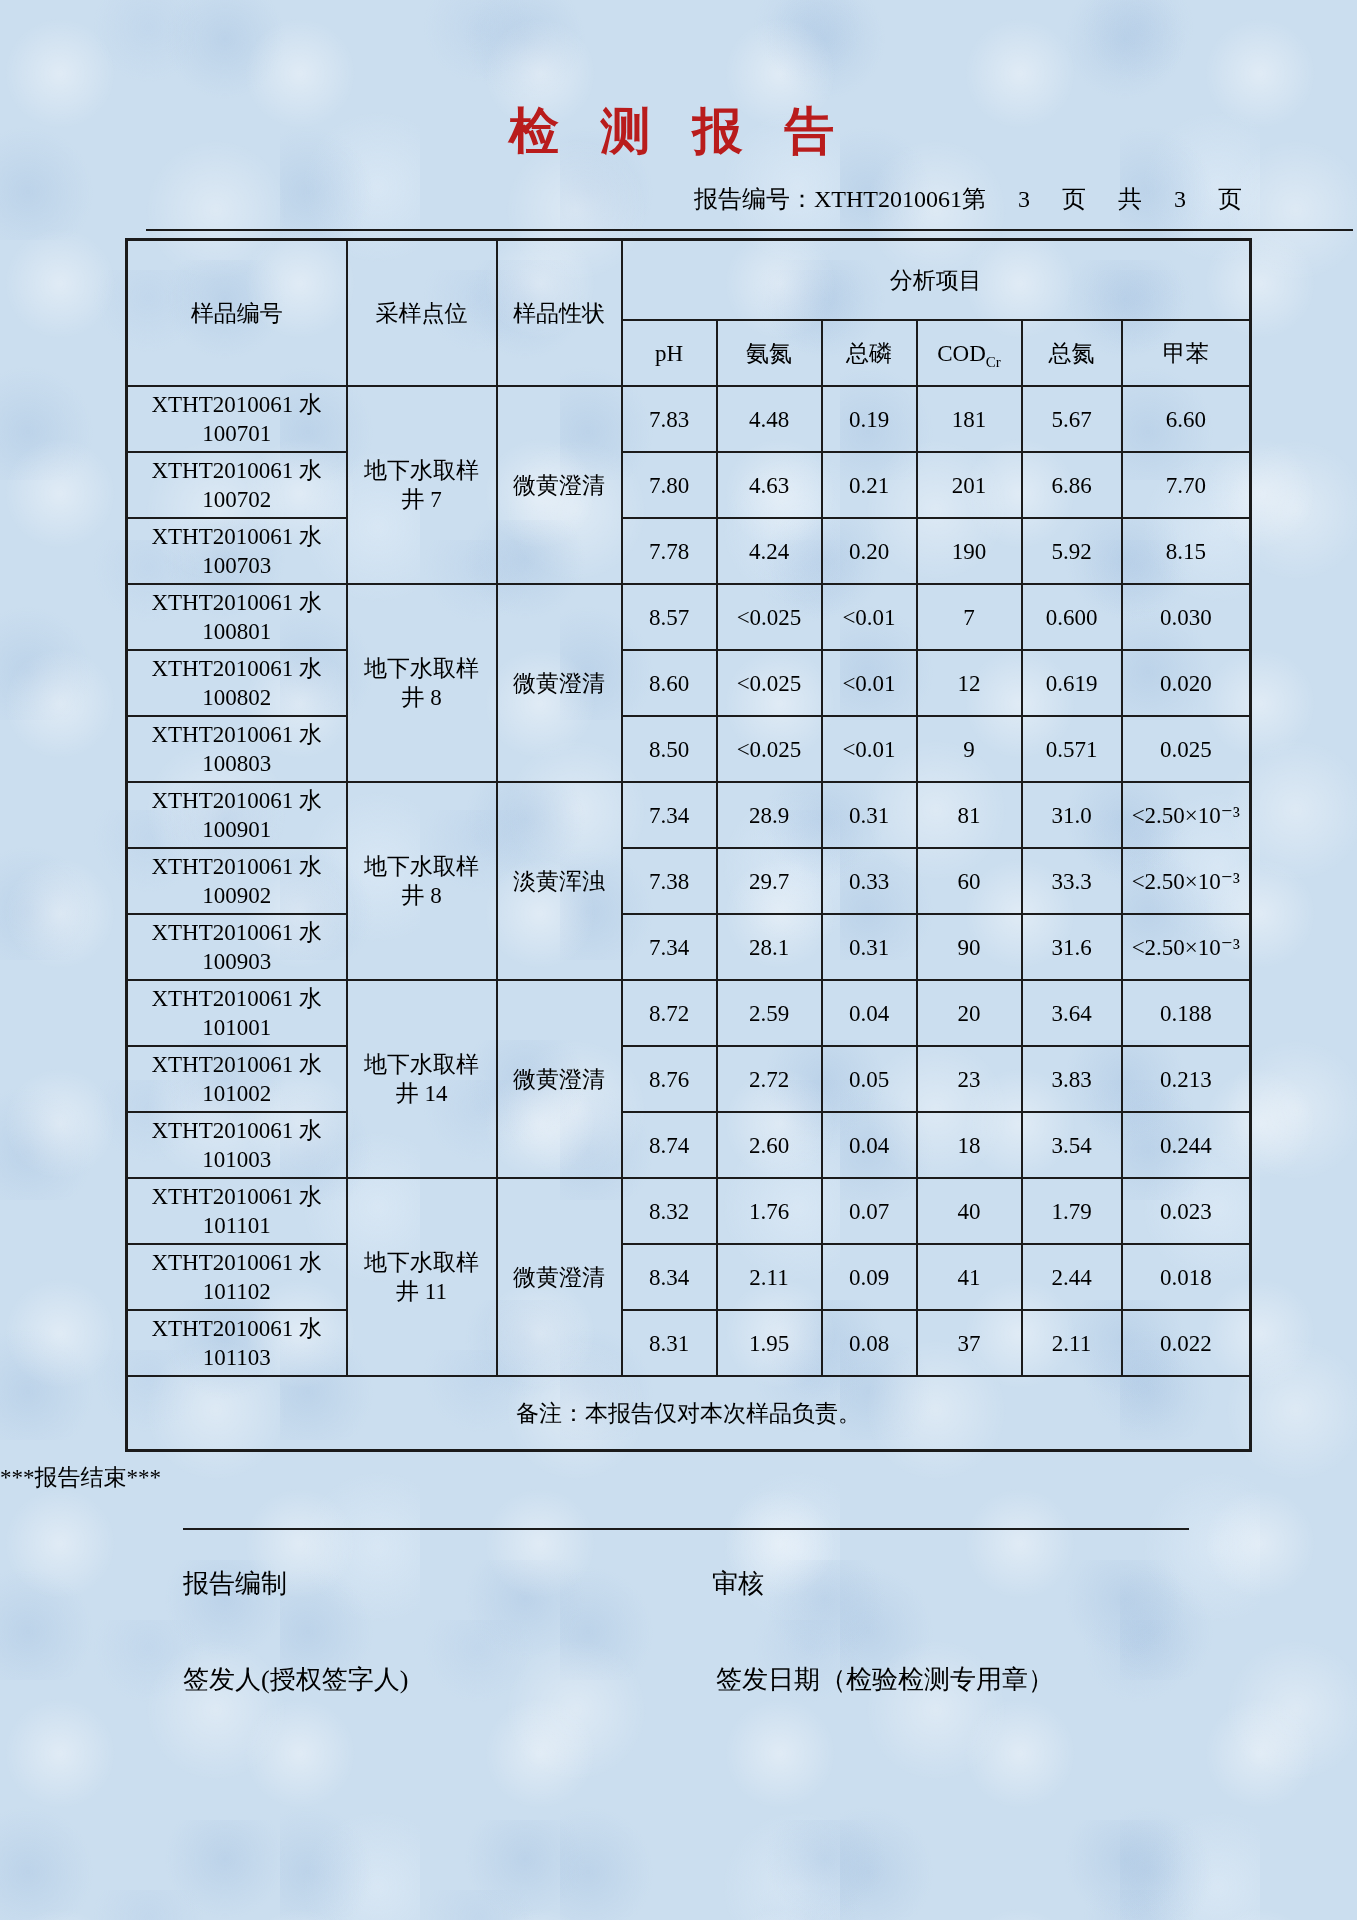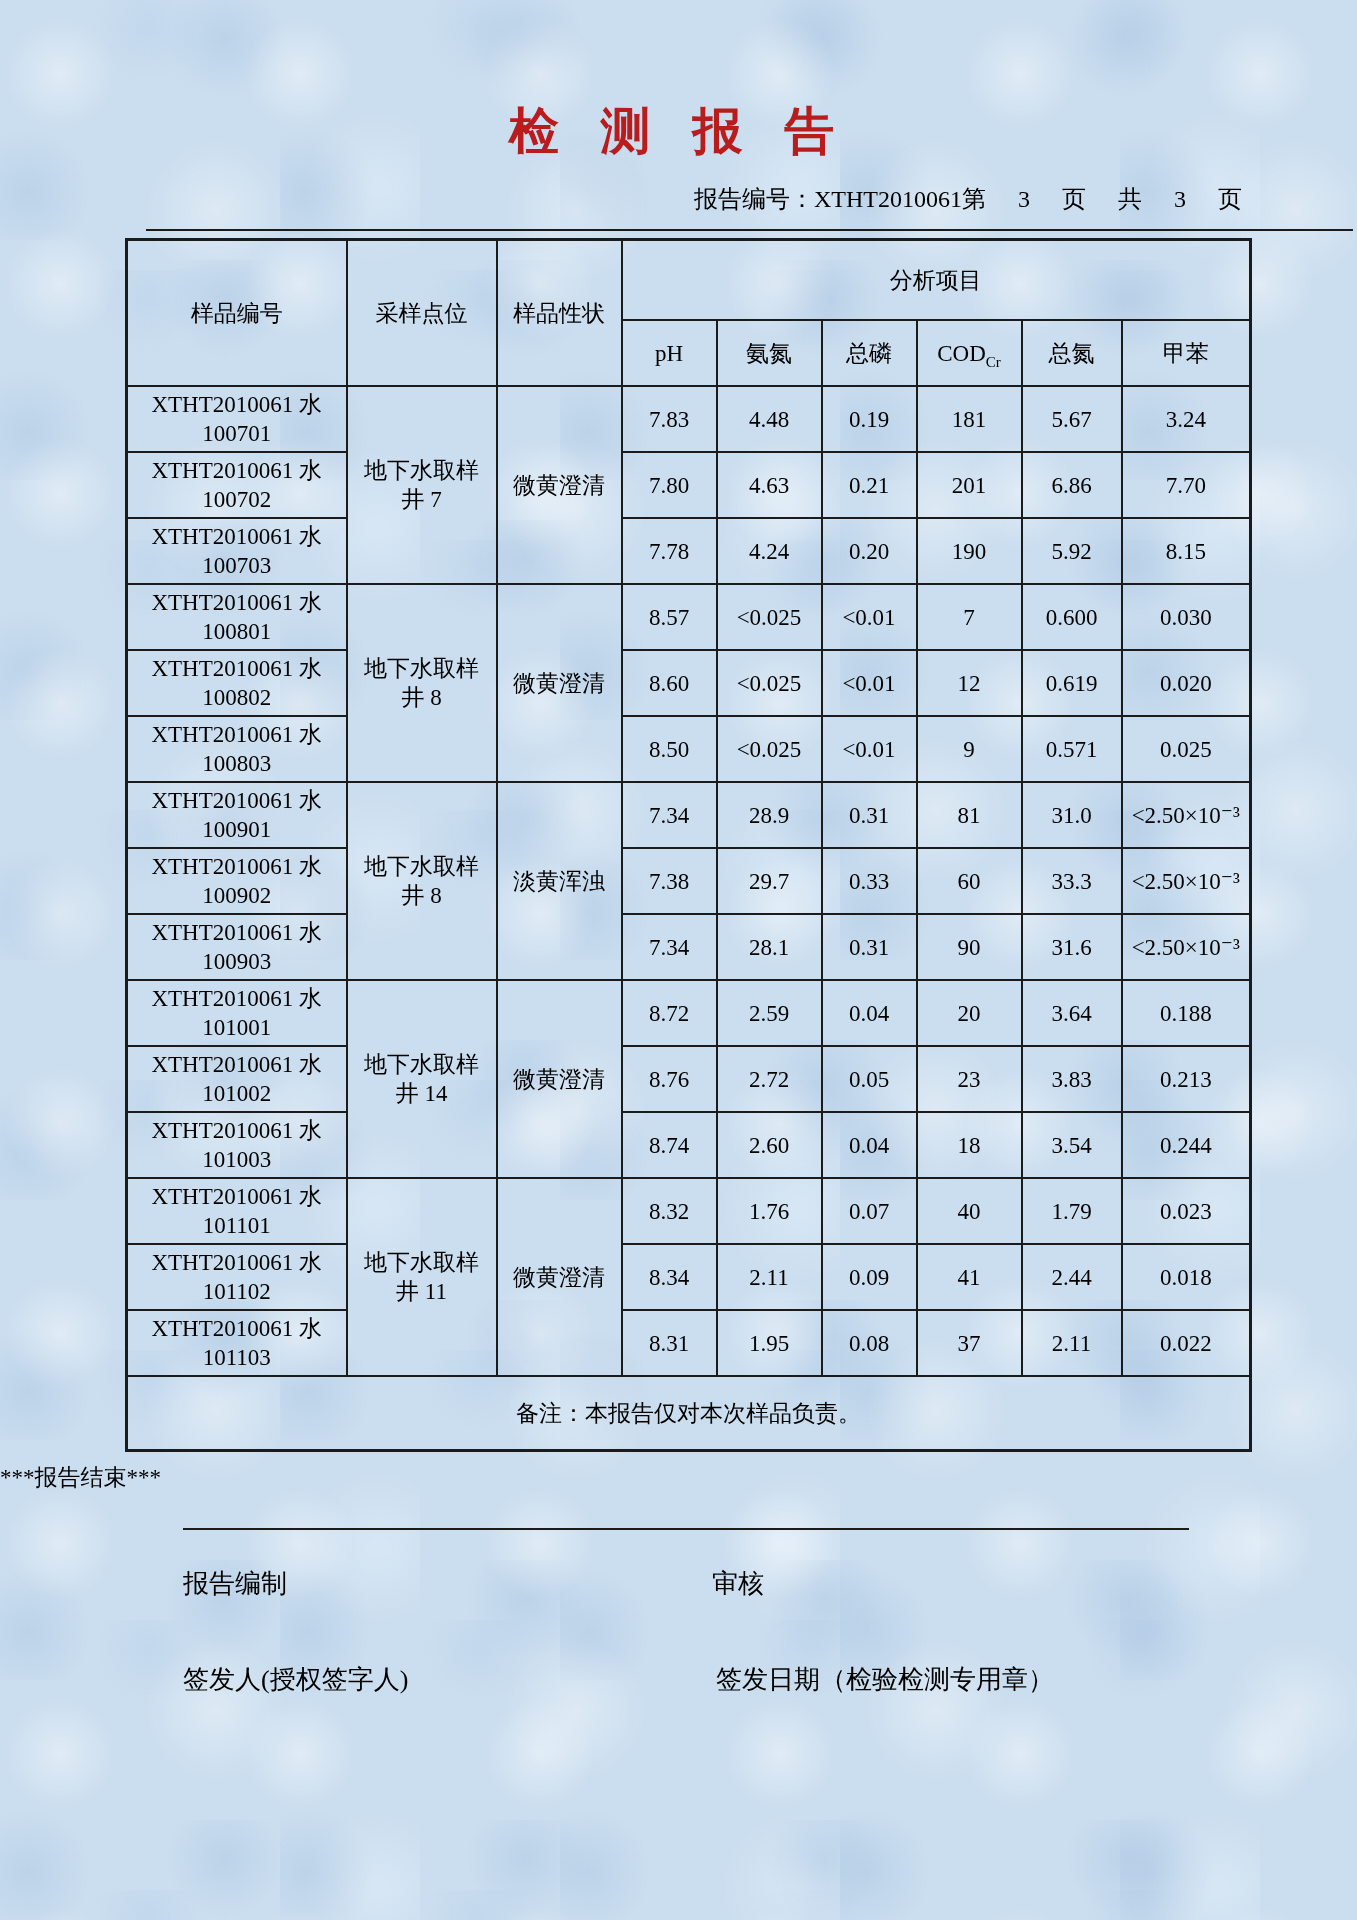--- a/index.html
+++ b/index.html
@@ -106,21 +106,21 @@
         <td rowspan="3">
           <div>地下水取样</div>
           <div>井 7</div>
         </td>
         <td rowspan="3">微黄澄清</td>
         <td>7.83</td>
         <td>4.48</td>
         <td>0.19</td>
         <td>181</td>
         <td>5.67</td>
-        <td>3.24</td>
+        <td>6.60</td>
       </tr>
       <tr>
         <td>
           <div>XTHT2010061 水</div>
           <div>100702</div>
         </td>
         <td>7.80</td>
         <td>4.63</td>
         <td>0.21</td>
         <td>201</td>

